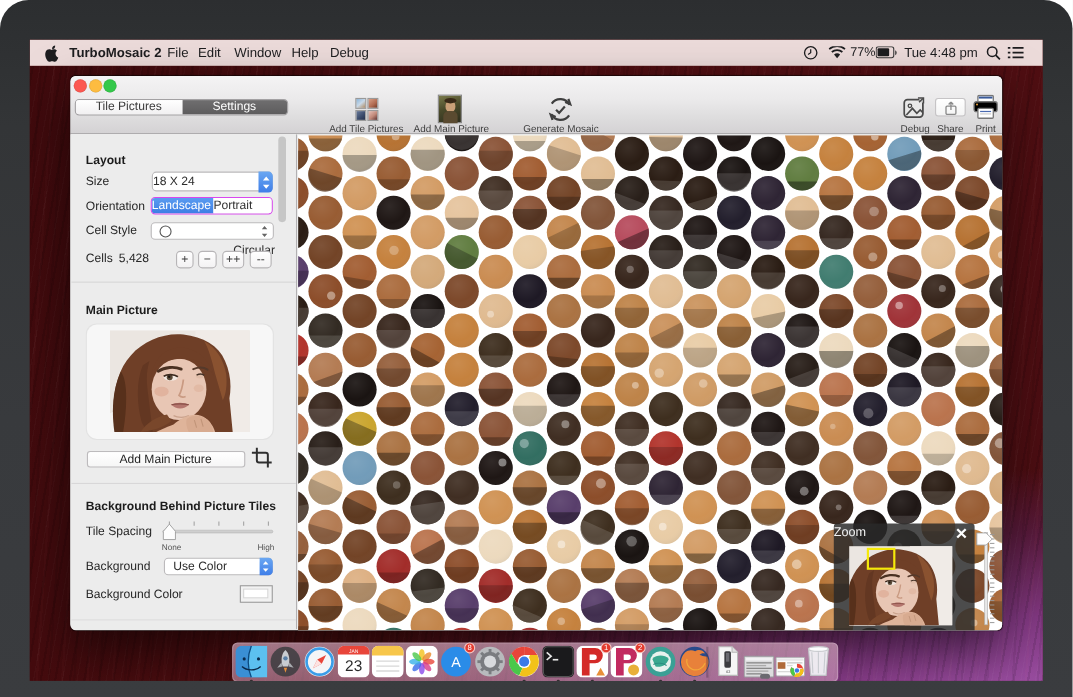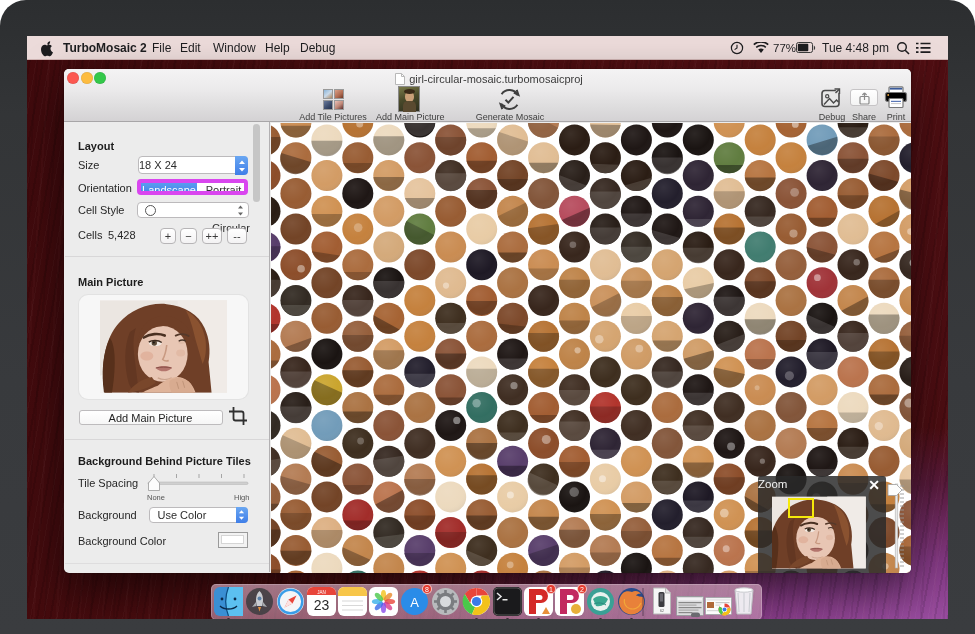--- a/index.html
+++ b/index.html
@@ -98,24 +98,24 @@
             <path d="M0 5.8 h2.5 M4.5 5.8 h10"></path>
             <path d="M0 10.1 h2.5 M4.5 10.1 h10"></path>
           </g>
         </svg>
       </div>
       <div id="win">
         <div id="titlebar">
           <div class="tl" style="left:3px;background:#fc5851;box-shadow:inset 0 0 1px rgba(0,0,0,.3)"></div>
           <div class="tl" style="left:16.5px;background:#fdbc40;box-shadow:inset 0 0 1px rgba(0,0,0,.3)"></div>
           <div class="tl" style="left:30px;background:#34c84a;box-shadow:inset 0 0 1px rgba(0,0,0,.3)"></div>
-          <div id="wtitle"><svg style="vertical-align:-2px;margin-right:4px" width="10" height="12" viewBox="0 0 10 12">
-<path d="M0.5 0.5 h6 l3 3 v8 h-9 z" fill="#fff" stroke="#b8b8b8"></path>
-<path d="M6.5 0.5 v3 h3" fill="none" stroke="#b8b8b8"></path>
-            </svg>girl-circular-mosaic.turbomosaicproj</div>
+          <div id="tabs">
+            <div id="tab1">Tile Pictures</div>
+            <div id="tab2">Settings</div>
+          </div>
           <div style="position:absolute;left:259px;top:20px;width:21px;height:22px">
 <div style="position:absolute;left:0;top:0;width:10px;height:10px;background:linear-gradient(140deg,#8ab4d9 0%,#c9d9e8 50%,#b08a60 100%);border:0.5px solid #999"></div>
 <div style="position:absolute;left:11px;top:0;width:10px;height:10px;background:linear-gradient(140deg,#d9a088 0%,#b06a50 60%,#703a28 100%);border:0.5px solid #999"></div>
 <div style="position:absolute;left:0;top:11px;width:10px;height:10px;background:linear-gradient(140deg,#6a7a9a 0%,#3a4a6a 60%,#26304a 100%);border:0.5px solid #999"></div>
 <div style="position:absolute;left:11px;top:11px;width:10px;height:10px;background:linear-gradient(140deg,#e8c0b8 0%,#c08878 55%,#5a3030 100%);border:0.5px solid #999"></div>
           </div>
           <div class="tbl" style="left:231px;top:44px;width:76px">Add Tile Pictures</div>
           <div style="position:absolute;left:334px;top:17px;width:22px;height:26px;background:linear-gradient(160deg,#7a7a4a 0%,#4a4a2a 45%,#2e2e1e 100%);border:1px solid #888">
 <div style="position:absolute;left:6px;top:4px;width:9px;height:11px;border-radius:50% 50% 45% 45%;background:#caa078"></div>
 <div style="position:absolute;left:5px;top:2px;width:11px;height:5px;border-radius:50%;background:#3a2a18"></div>
@@ -162,21 +162,21 @@
           <div class="lbl bold" style="left:14px;top:18px">Layout</div>
           <div class="lbl" style="left:14px;top:37px">Size</div>
           <div class="ctrl" style="left:74px;top:34px;width:110px;height:18px;line-height:16px;padding-left:0">18 X 24
 <div class="stepper">
               <svg width="10" height="14" viewBox="0 0 10 14">
 <path d="M5 1.5 L8 5 H2 Z" fill="#fff"></path>
                 <path d="M5 12.5 L2 9 H8 Z" fill="#fff"></path>
               </svg>
             </div></div>
           <div class="lbl" style="left:14px;top:60px">Orientation</div>
-          <div style="position:absolute;left:73px;top:57px;width:111px;height:16px;border:4px solid #d946ef;border-radius:4px;overflow:hidden;font-size:11px;text-align:center;line-height:14px">
+          <div style="position:absolute;left:73px;top:57px;width:111px;height:16px;border:1px solid #d946ef;border-radius:4px;overflow:hidden;font-size:11px;line-height:14px">
 <div style="position:absolute;left:0;top:0;width:56px;height:14px;background:linear-gradient(#5a9cf0,#3c7ee5);color:#fff">Landscape</div>
 <div style="position:absolute;left:56px;top:0;width:53px;height:14px;background:#fff;color:#333">Portrait</div>
           </div>
           <div class="lbl" style="left:14px;top:82px">Cell Style</div>
           <div class="ctrl" style="left:73px;top:80px;width:112px;height:16px">
 <div style="position:absolute;left:7px;top:1.5px;width:11px;height:11px;border:1.5px solid #555;border-radius:50%"></div>
 <div style="position:absolute;left:0;top:19px;width:112px;text-align:right;line-height:13px">Circular</div>
 <svg style="position:absolute;right:4px;top:2px" width="7" height="11" viewBox="0 0 7 11">
               <path d="M3.5 0.5 L6 3.5 H1 Z M3.5 10.5 L1 7.5 H6 Z" fill="#666"></path>
             </svg>

